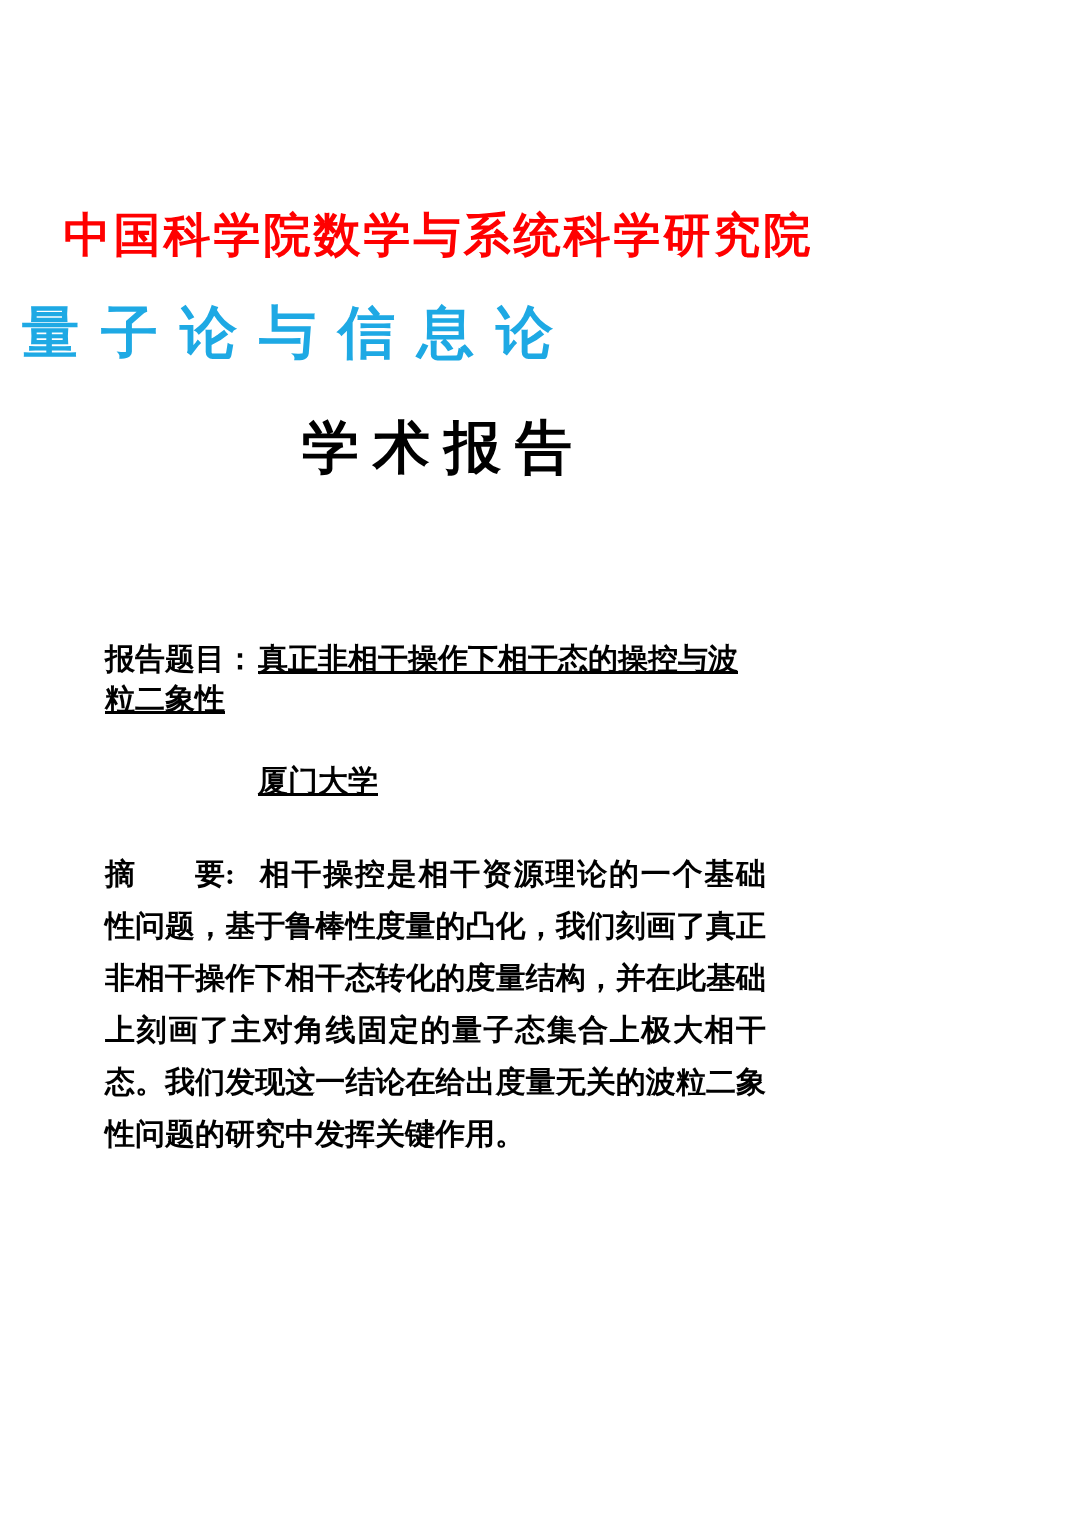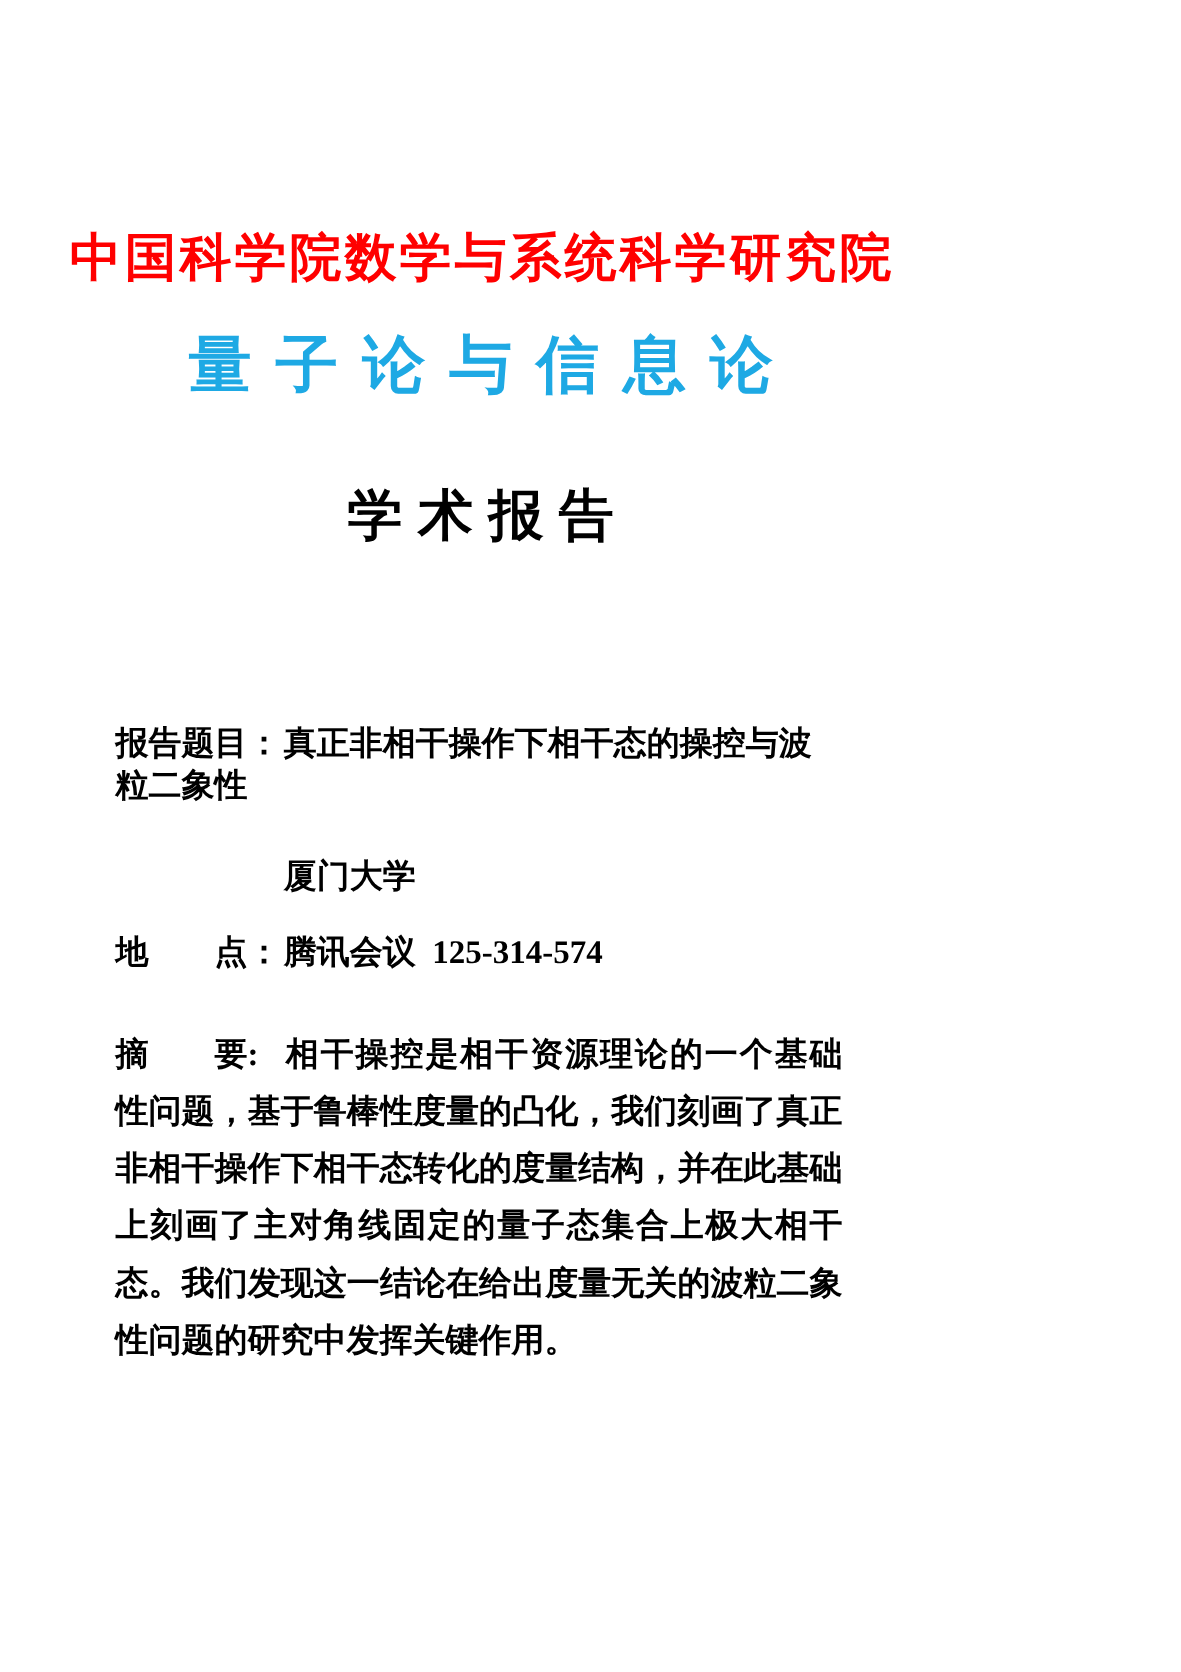--- a/index.html
+++ b/index.html
@@ -21,42 +21,42 @@
   .inst-title{
     margin:0;padding-top:208px;
     text-align:center;
     color:var(--red);
     font-size:47px;font-weight:bold;
     letter-spacing:3px;text-indent:3px;
     line-height:1.15;
   }
   .series-title{
     margin-top:40px;
-    text-align:center;
     color:var(--blue);
     font-size:57px;font-weight:bold;
     letter-spacing:22px;text-indent:22px;
     line-height:1.1;
   }
   .type-title{
-    margin-top:76px;
+    margin-top:52px;
     text-align:center;
     color:var(--ink);
-    font-size:50px;font-weight:600;
+    font-size:57px;font-weight:600;
     letter-spacing:14px;text-indent:14px;
     line-height:1.1;
   }
   .info{
     margin:160px 108px 0 105px;
     font-size:30px;
   }
   .row{
     margin:0 0 29px 0;
     font-weight:bold;
     line-height:1.32;
+    text-decoration:underline;
   }
   .row .label{
     display:inline-block;
     min-width:153px;
     white-space:pre;
     font-weight:bold;
     vertical-align:baseline;
   }
   .row .value{
     white-space:pre-wrap;
@@ -98,22 +98,19 @@
     <p class="row">
       <span class="label">报告题目：</span><span class="value">真正非相干操作下相干态的操控与波粒二象性</span>
     </p>
 
 
     <p class="row affiliation">
       <span class="label"></span><span class="value">厦门大学</span>
     </p>
 
 
-    <p class="row">
-      <span class="label">地　　点：</span><span class="value">腾讯会议&nbsp; 125-314-574</span>
-    </p>
 
     <p class="abstract">
       <span class="label">摘　　要:</span><span class="value">相干操控是相干资源理论的一个基础性问题，基于鲁棒性度量的凸化，我们刻画了真正非相干操作下相干态转化的度量结构，并在此基础上刻画了主对角线固定的量子态集合上极大相干态。我们发现这一结论在给出度量无关的波粒二象性问题的研究中发挥关键作用。</span>
     </p>
 
   </div>
 </div>
 
 </body></html>

